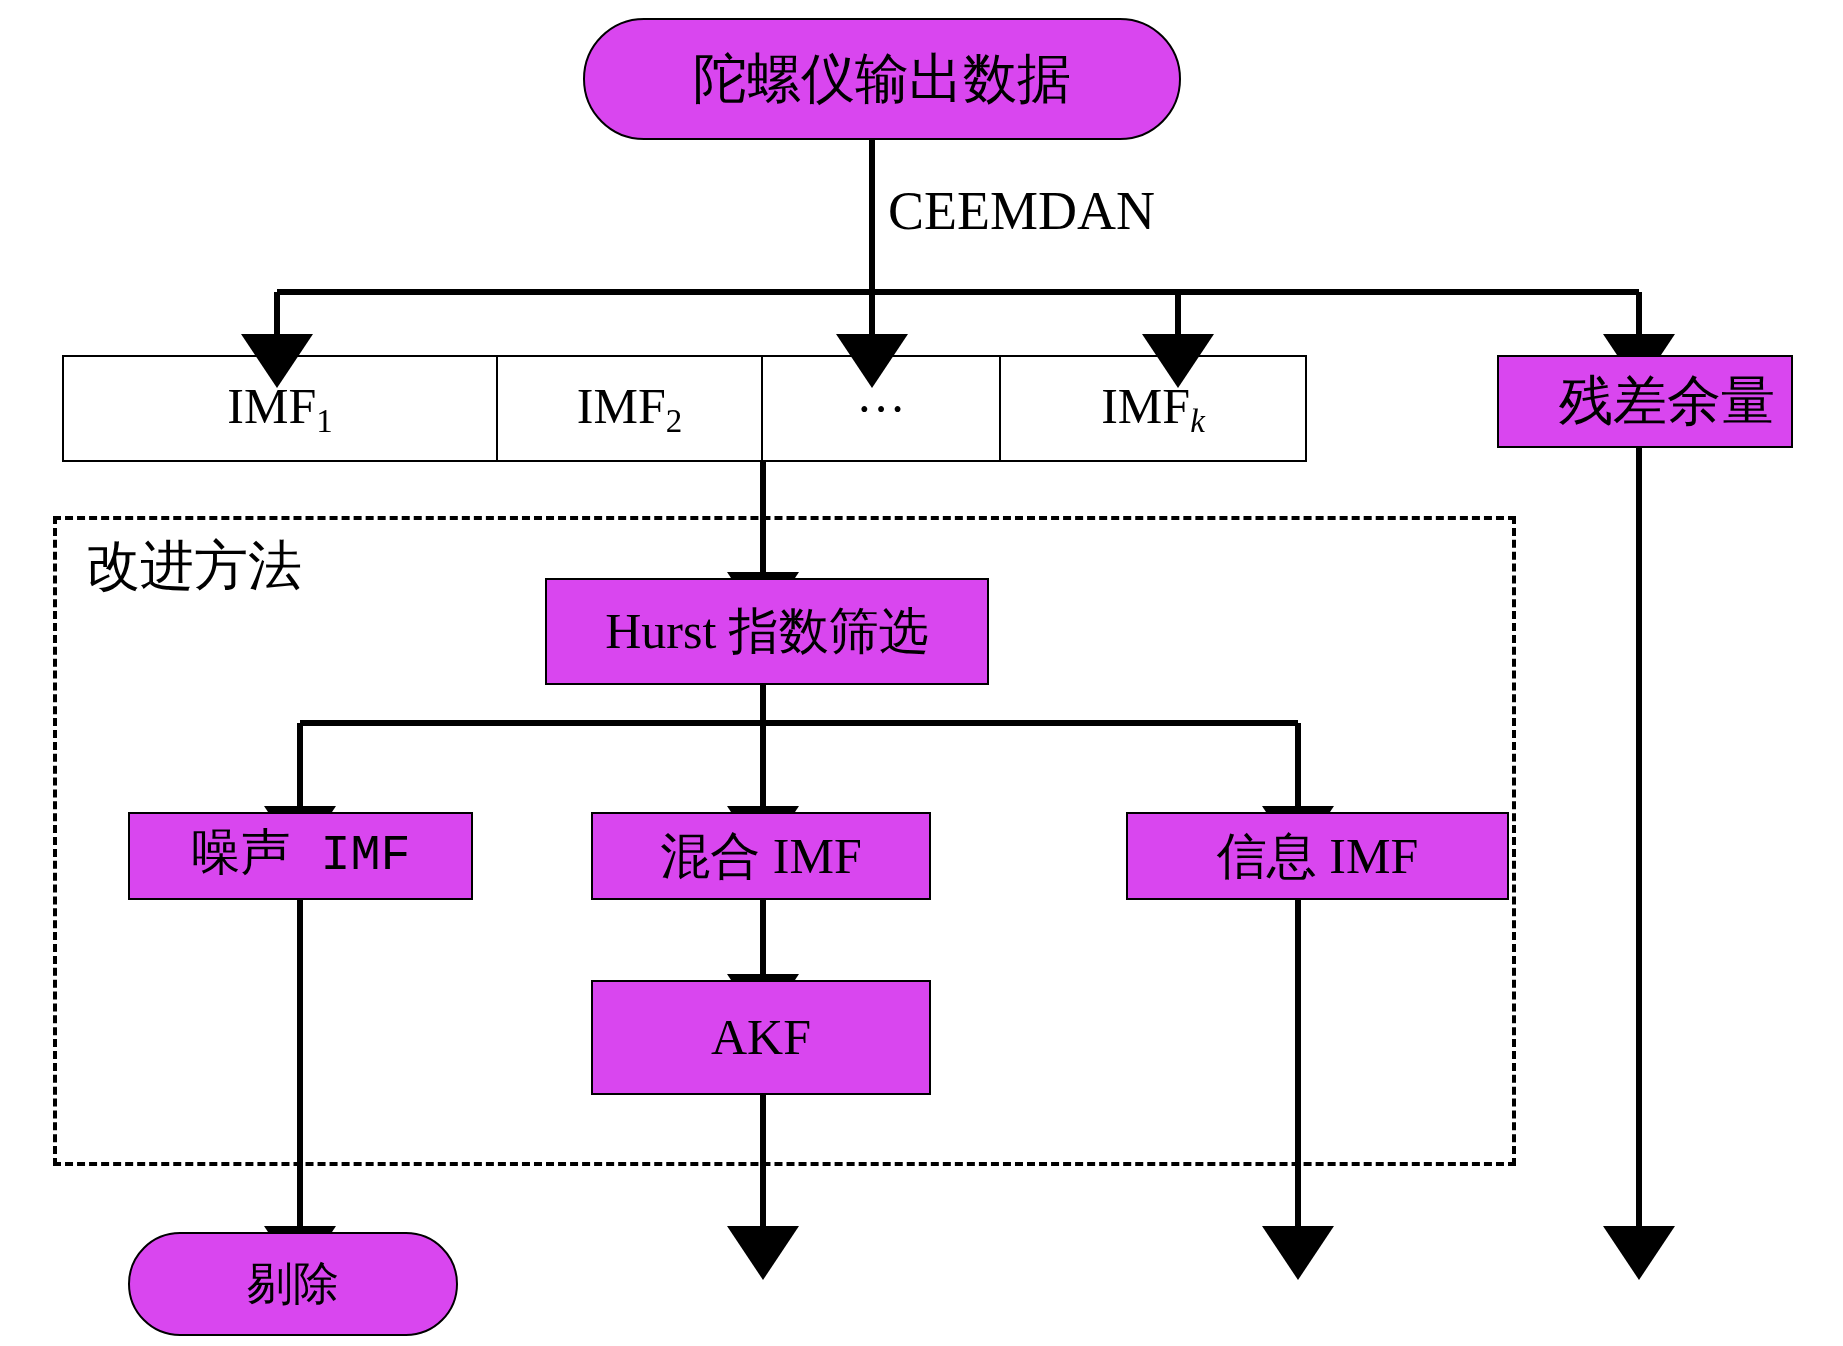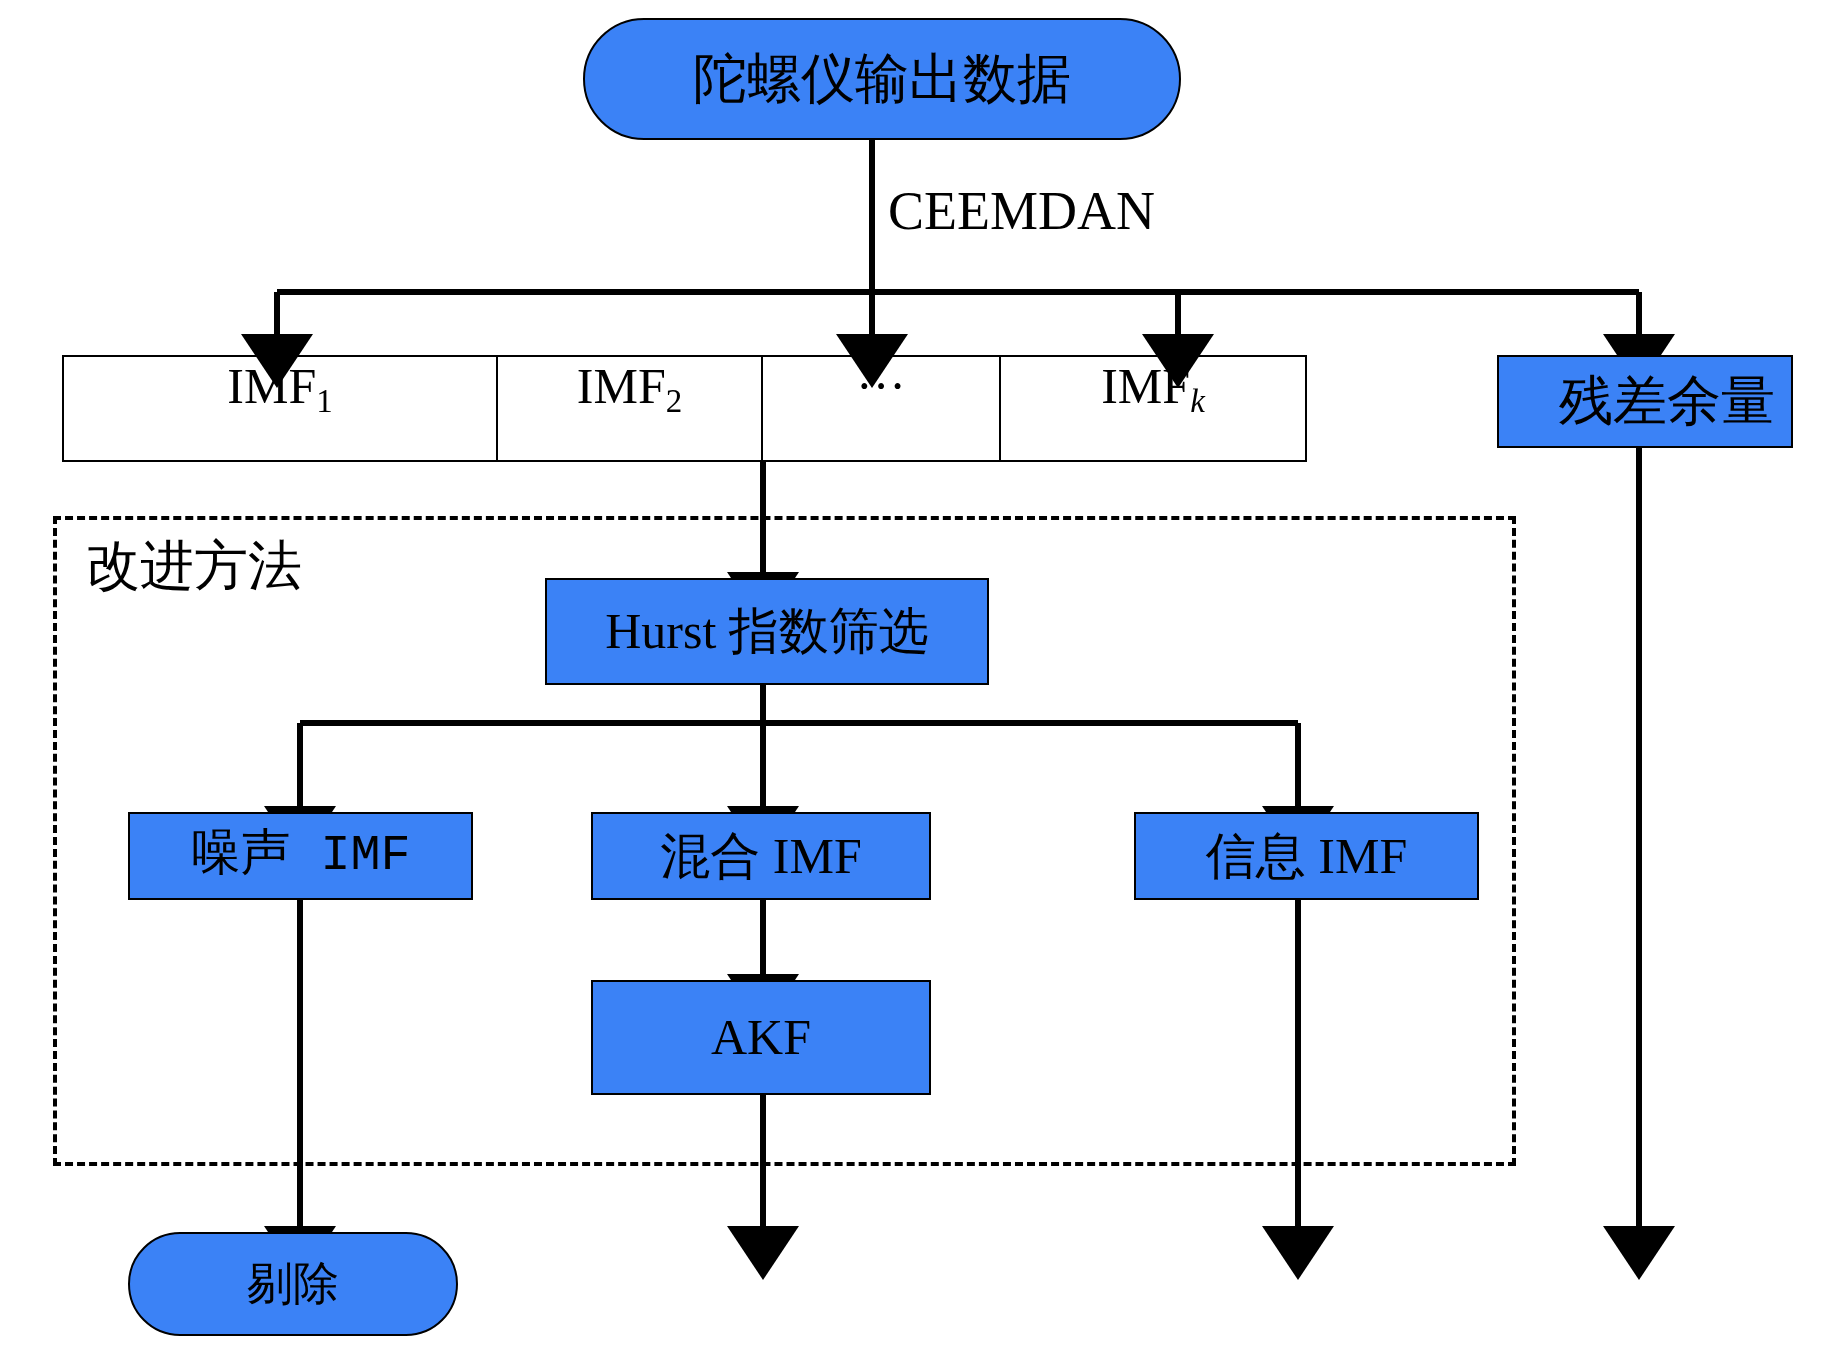--- a/index.html
+++ b/index.html
@@ -2,26 +2,26 @@
 <html><head>
 <meta charset="utf-8">
 <style>
   html,body{margin:0;padding:0;background:#fff;}
   body{width:1843px;height:1346px;position:relative;overflow:hidden;
        font-family:"Liberation Serif","DejaVu Serif",serif;color:#000;}
   #stage{position:absolute;left:0;top:0;width:1843px;height:1346px;}
   svg#wires{position:absolute;left:0;top:0;width:1843px;height:1346px;}
 
   .node{position:absolute;box-sizing:border-box;display:flex;
-        align-items:center;justify-content:center;background:#3b82f6;
+        align-items:center;justify-content:center;background:#d946ef;
         border:2px solid #000;text-align:center;line-height:1.05;}
   .ellipse{border-radius:999px;border-width:2px;}
   .rect{border-width:2px;}
   .cell{position:absolute;box-sizing:border-box;display:flex;
-        align-items:flex-start;justify-content:center;background:transparent;
+        align-items:center;justify-content:center;background:transparent;
         border:2px solid #000;border-left-width:0;}
   .cell.first{border-left-width:2px;}
   .lbl{position:absolute;background:transparent;white-space:nowrap;}
   .dashed{position:absolute;box-sizing:border-box;border:4px dashed #000;
           background:transparent;}
   sub{font-size:0.66em;vertical-align:-0.28em;}
   .ital{font-style:italic;}
   .t54{font-size:54px;}
   .t50{font-size:50px;}
   .t46{font-size:46px;}
@@ -101,21 +101,21 @@
   <div class="node rect t50" style="left:545px;top:578px;width:444px;height:107px;">
     <span>Hurst 指数筛选</span>
   </div>
 
   <div class="node rect t50" style="left:128px;top:812px;width:345px;height:88px;font-family:Liberation Mono, monospace;">
     <span>噪声 IMF</span>
   </div>
   <div class="node rect t50" style="left:591px;top:812px;width:340px;height:88px;justify-content:center;">
     <span>混合 IMF</span>
   </div>
-  <div class="node rect t50" style="left:1126px;top:812px;width:345px;height:88px;margin-left:8px;">
+  <div class="node rect t50" style="left:1126px;top:812px;width:383px;height:88px;">
     <span>信息 IMF</span>
   </div>
 
   <div class="node rect t50" style="left:591px;top:980px;width:340px;height:115px;">
     <span>AKF</span>
   </div>
 
   <div class="node ellipse t46" style="left:128px;top:1232px;width:330px;height:104px;">
     <span>剔除</span>
   </div>

